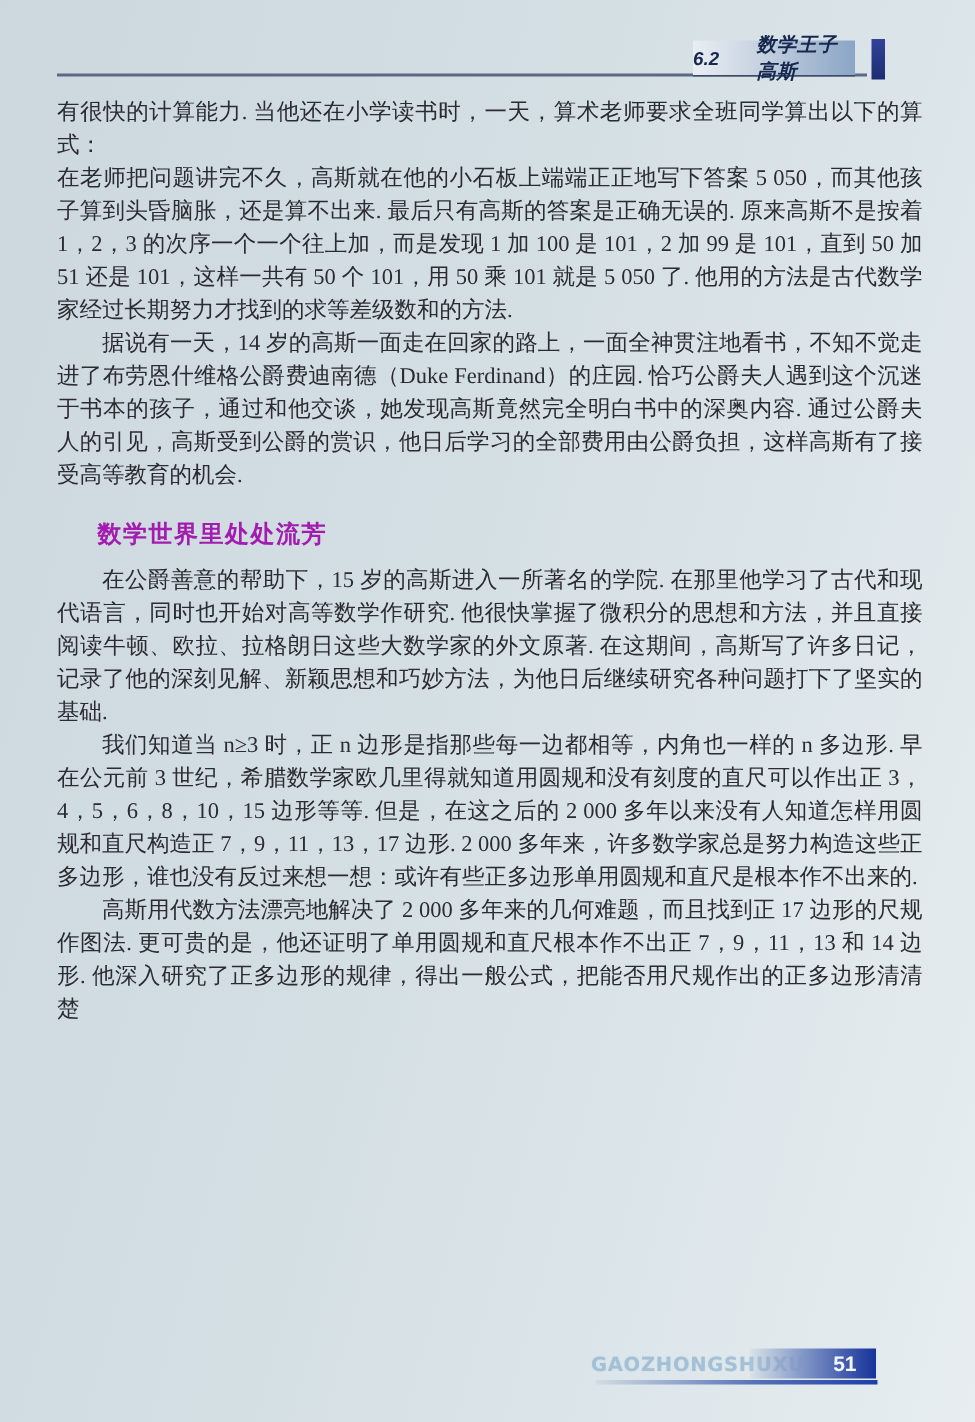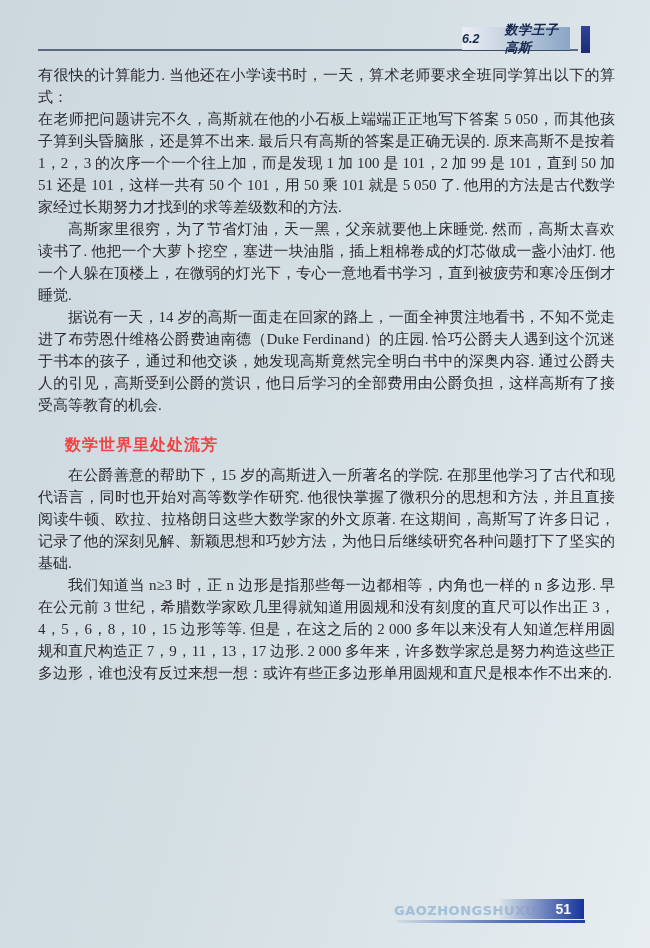--- a/index.html
+++ b/index.html
@@ -48,21 +48,21 @@
   .formula {
     text-align: center;
     text-indent: 0 !important;
     font-size: 15.5px;
     letter-spacing: 0.5px;
   }
   .section-heading {
     margin: 18px 0 8px 27px;
     font-family: "Liberation Sans", "DejaVu Sans", sans-serif;
     font-size: 16px; font-weight: bold;
-    color: #ef4444;
+    color: #a21caf;
     letter-spacing: 1px;
   }
 
   
   .footer-brand {
     position: absolute; left: 394px; top: 903px;
     font-family: "DejaVu Sans", sans-serif;
     font-weight: bold; font-size: 13px;
     letter-spacing: 0.5px;
     color: #a4c0d7;
@@ -92,26 +92,26 @@
 <div class="header-rule"></div>
 <div class="section-tab">
   <span class="num">6.2</span>
   <span class="ttl">数学王子高斯</span>
 </div>
 <div class="header-accent-bar"></div>
 
 <div class="article">
   <p>有很快的计算能力. 当他还在小学读书时，一天，算术老师要求全班同学算出以下的算式：</p>
   <p>在老师把问题讲完不久，高斯就在他的小石板上端端正正地写下答案 5 050，而其他孩子算到头昏脑胀，还是算不出来. 最后只有高斯的答案是正确无误的. 原来高斯不是按着 1，2，3 的次序一个一个往上加，而是发现 1 加 100 是 101，2 加 99 是 101，直到 50 加 51 还是 101，这样一共有 50 个 101，用 50 乘 101 就是 5 050 了. 他用的方法是古代数学家经过长期努力才找到的求等差级数和的方法.</p>
-  <p class="indent">高斯家里很穷，为了节省灯油，天一黑，父亲就要他上床睡觉. 然而，高斯太喜欢读书了. 他把一个大萝卜挖空，塞进一块油脂，插上粗棉卷成的灯芯做成一盏小油灯. 他一个人躲在顶楼上，在微弱的灯光下，专心一意地看书学习，直到被疲劳和寒冷压倒才睡觉.</p>
   <p class="indent">据说有一天，14 岁的高斯一面走在回家的路上，一面全神贯注地看书，不知不觉走进了布劳恩什维格公爵费迪南德（Duke Ferdinand）的庄园. 恰巧公爵夫人遇到这个沉迷于书本的孩子，通过和他交谈，她发现高斯竟然完全明白书中的深奥内容. 通过公爵夫人的引见，高斯受到公爵的赏识，他日后学习的全部费用由公爵负担，这样高斯有了接受高等教育的机会.</p>
 
   <h2 class="section-heading">数学世界里处处流芳</h2>
 
   <p class="indent">在公爵善意的帮助下，15 岁的高斯进入一所著名的学院. 在那里他学习了古代和现代语言，同时也开始对高等数学作研究. 他很快掌握了微积分的思想和方法，并且直接阅读牛顿、欧拉、拉格朗日这些大数学家的外文原著. 在这期间，高斯写了许多日记，记录了他的深刻见解、新颖思想和巧妙方法，为他日后继续研究各种问题打下了坚实的基础.</p>
   <p class="indent">我们知道当 n≥3 时，正 n 边形是指那些每一边都相等，内角也一样的 n 多边形. 早在公元前 3 世纪，希腊数学家欧几里得就知道用圆规和没有刻度的直尺可以作出正 3，4，5，6，8，10，15 边形等等. 但是，在这之后的 2 000 多年以来没有人知道怎样用圆规和直尺构造正 7，9，11，13，17 边形. 2 000 多年来，许多数学家总是努力构造这些正多边形，谁也没有反过来想一想：或许有些正多边形单用圆规和直尺是根本作不出来的.</p>
+  <p class="indent">高斯用代数方法漂亮地解决了 2 000 多年来的几何难题，而且找到正 17 边形的尺规作图法. 更可贵的是，他还证明了单用圆规和直尺根本作不出正 7，9，11，13 和 14 边形. 他深入研究了正多边形的规律，得出一般公式，把能否用尺规作出的正多边形清清楚</p>
 </div>
 
 <div class="footer-brand">GAOZHONGSHUXUE</div>
 <div class="footer-pagebar">
   <span class="pnum">51</span>
 </div>
 <div class="footer-rule"></div>
 
 </body></html>

